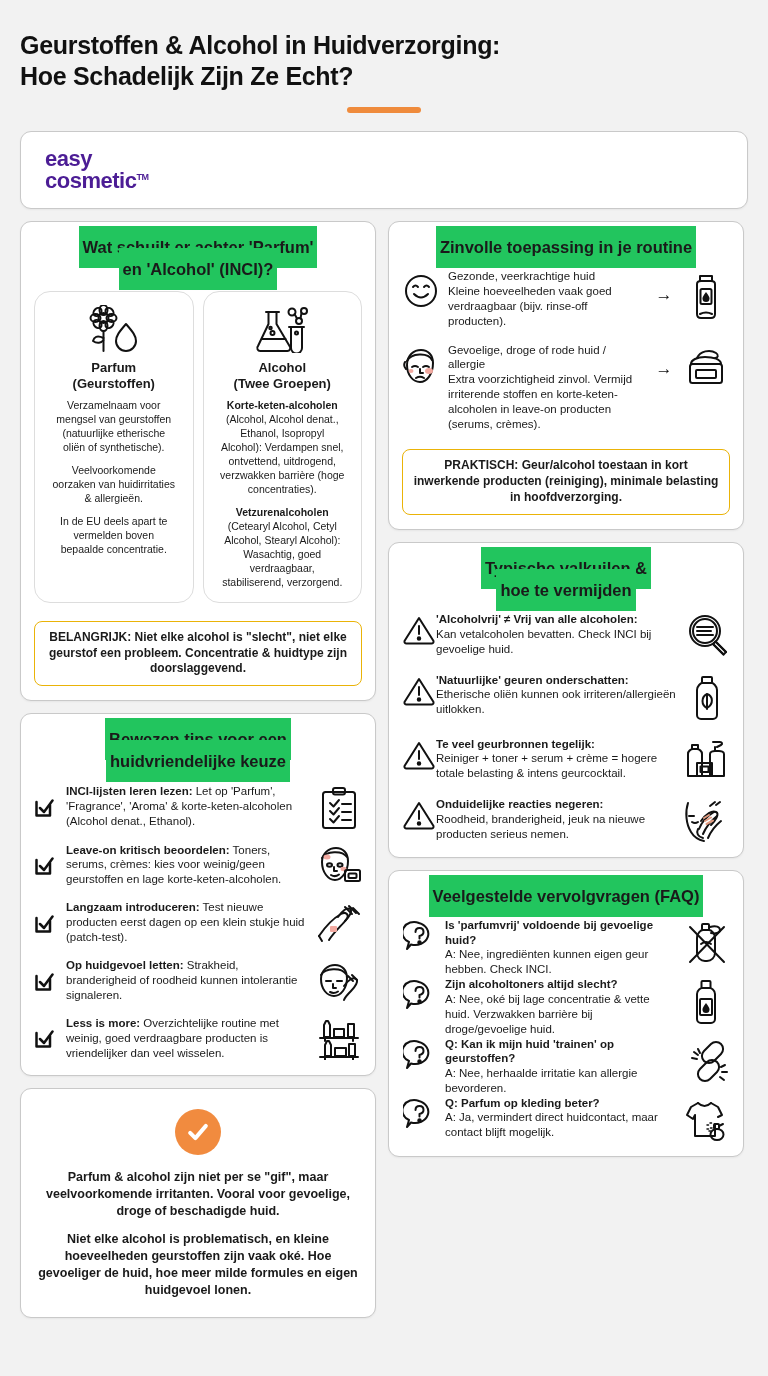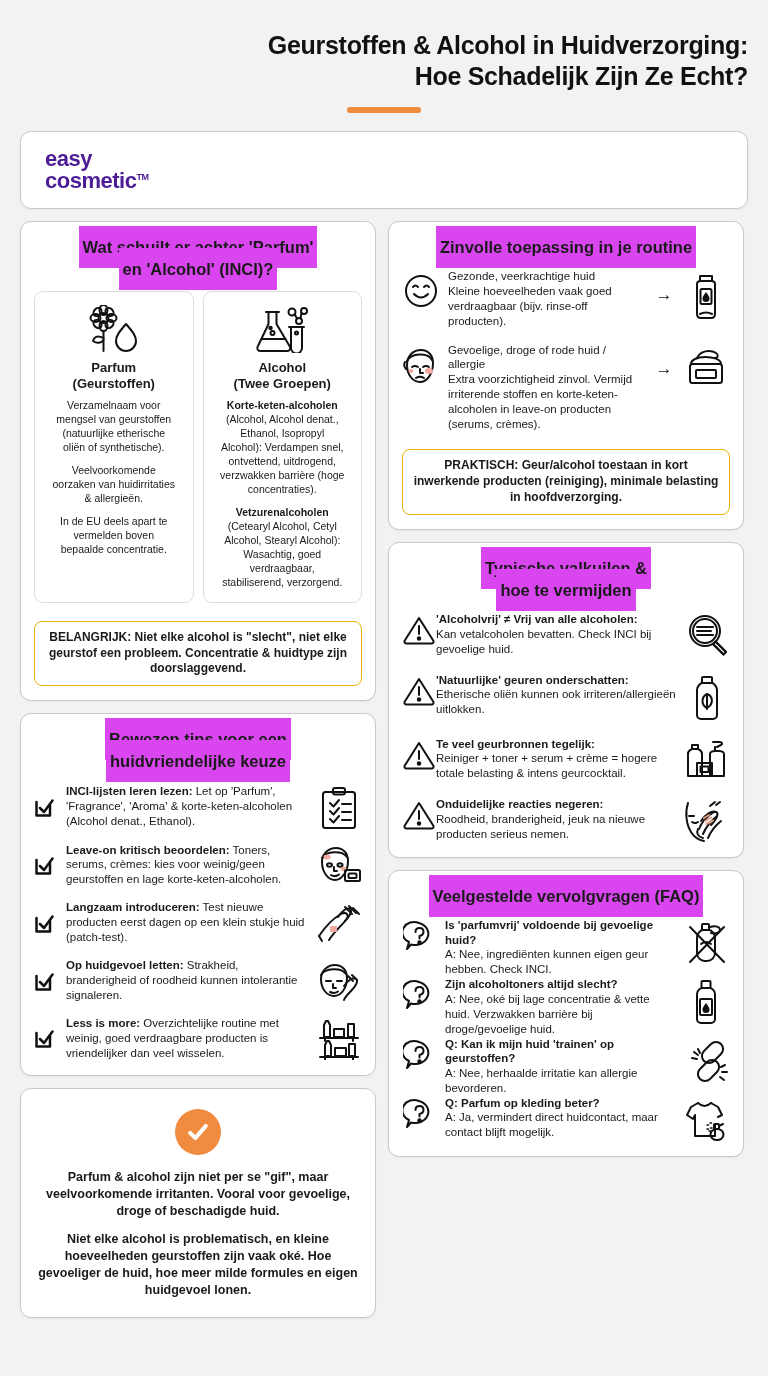--- a/index.html
+++ b/index.html
@@ -6,21 +6,21 @@
   html, body {
     width: 768px; height: 1376px;
     background: #f2f2f2;
     font-family: "Liberation Sans", sans-serif;
     color: #1a1a1a;
     overflow: hidden;
   }
   .page { width: 768px; height: 1376px; padding: 0 20px; position: relative; }
 
   
-  .header { padding-top: 30px; text-align: right; }
+  .header { padding-top: 30px; text-align: left; }
   .header h1 {
     font-size: 25px; line-height: 1.22; font-weight: 700;
     letter-spacing: -0.3px; color: #111;
   }
   .accent-bar {
     width: 74px; height: 6px; border-radius: 3px;
     background: #ef8b3c; margin: 16px auto 0;
   }
 
   
@@ -43,28 +43,28 @@
   .columns { display: flex; gap: 12px; margin-top: 12px; align-items: flex-start; }
   .col { width: 356px; display: flex; flex-direction: column; gap: 12px; }
 
   .card-inner { padding: 14px 13px 14px; }
 
   h2.card-title {
     text-align: center; font-size: 16.5px; font-weight: 700;
     line-height: 1.34; margin-bottom: 11px;
   }
   h2.card-title span.hl {
-    background: #d946ef; padding: 12px 4px; box-decoration-break: clone;
+    background: #22c55e; padding: 12px 4px; box-decoration-break: clone;
     -webkit-box-decoration-break: clone;
   }
 
   
   .panels { display: flex; gap: 9px; }
   .panel {
-    flex: 1; border: 1px solid #ddd; border-radius: 9px;
+    flex: 1; border: 1px solid #ddd; border-radius: 16px;
     padding: 12px 16px 12px; text-align: center; background: #fff;
   }
   .panel .picon { height: 50px; display:flex; align-items:center; justify-content:center; margin-bottom: 6px; }
   .panel h3 { font-size: 13px; font-weight: 700; line-height: 1.2; margin-bottom: 8px; }
   .panel p { font-size: 10.5px; line-height: 1.33; margin-bottom: 9px; }
   .panel p:last-child { margin-bottom: 0; }
   .panel p b { font-weight: 700; }
 
   .callout {
     margin-top: 18px; border: 1px solid #eab308; border-radius: 8px;

